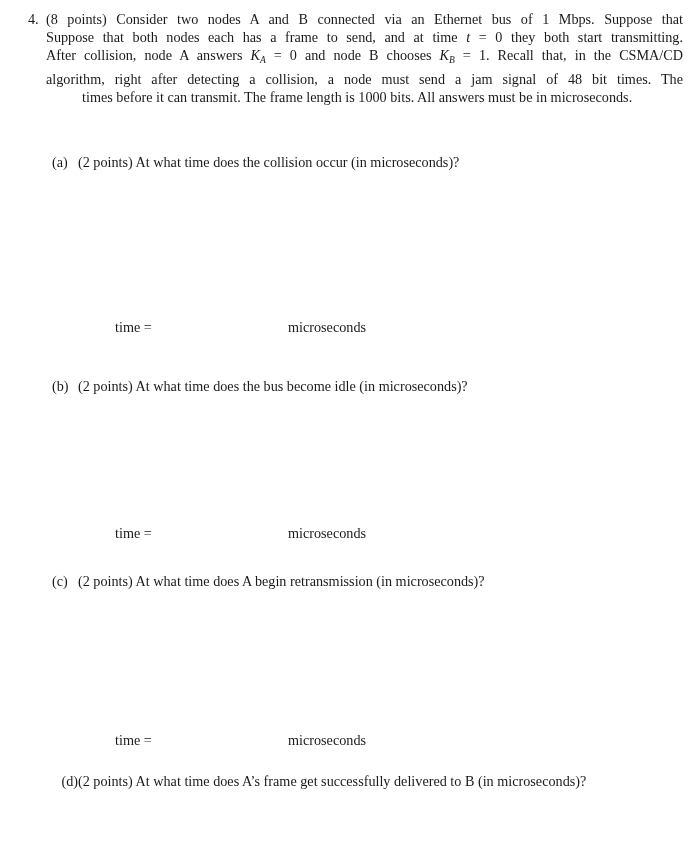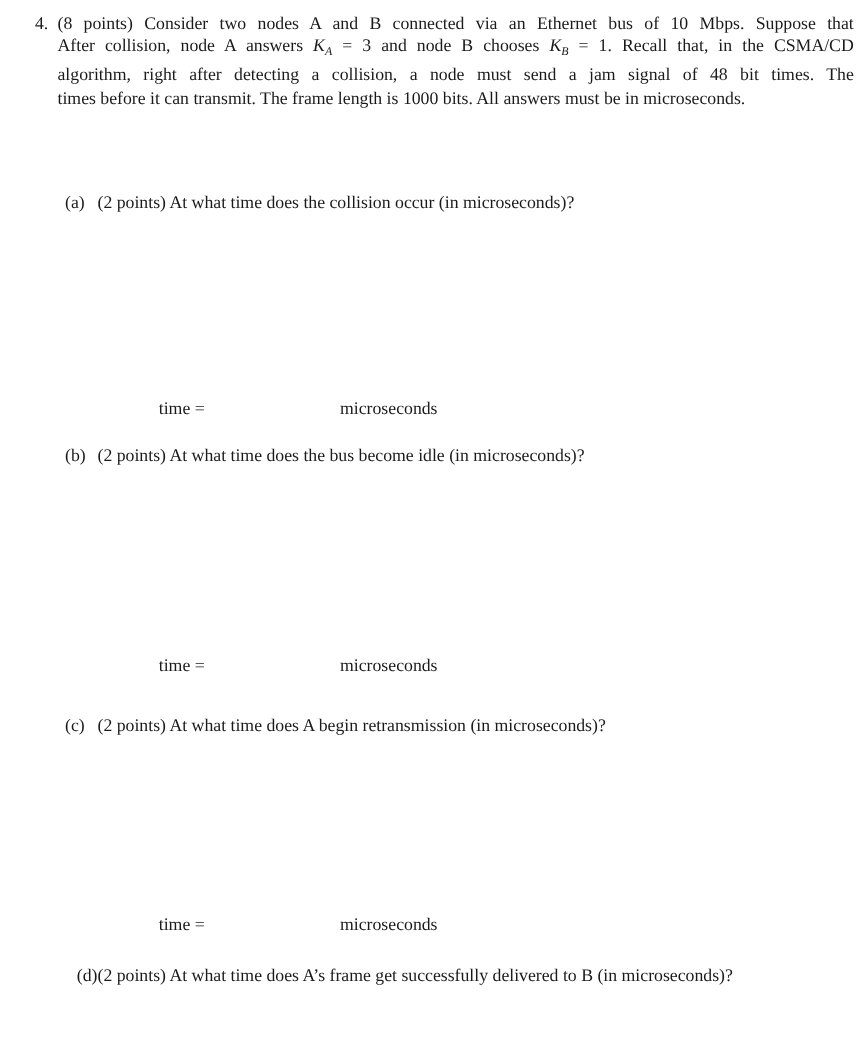--- a/index.html
+++ b/index.html
@@ -35,20 +35,21 @@
       text-align-last: left;
     }
     .line {
       display: block;
       text-align: justify;
       text-align-last: justify;
       white-space: nowrap;
     }
     .line.last {
       text-align-last: left;
+      margin-left: 36px;
     }
     .math-i { font-style: italic; }
     .sub { font-size: 9.5px; vertical-align: -3px; font-style: italic; }
     .part {
       position: absolute;
       left: 52px;
       line-height: 18px;
       white-space: nowrap;
     }
     .part-label {
@@ -57,52 +58,53 @@
     }
     .answer-row {
       position: absolute;
       left: 111px;
       width: 300px;
       line-height: 18px;
       white-space: nowrap;
     }
     .answer-label {
       position: absolute;
-      left: 16px;
+      left: 4px;
       top: 0;
       text-align: center;
     }
     .answer-unit {
       position: absolute;
-      left: 161px;
+      left: 177px;
       top: 0;
     }
   </style>
 </head>
 <body>
 
 <div class="problem">
   <span class="problem-num">4.</span>
   <div class="problem-text">
-    <span class="line">(8 points) Consider two nodes A and B connected via an Ethernet bus of 10 Mbps. Suppose that</span>
-    <span class="line"><span>After collision, node A answers </span><span class="math-i">K</span><span class="sub">A</span><span> = 3 and node B chooses </span><span class="math-i">K</span><span class="sub">B</span><span> = 1. Recall that, in the CSMA/CD</span></span>
+    <span class="line">(8 points) Consider two nodes A and B connected via an Ethernet bus of 1 Mbps. Suppose that</span>
+    <span class="line"><span>Suppose that both nodes each has a frame to send, and at time </span><span class="math-i">t</span><span> = 0 they both start transmitting.</span></span>
+    <span class="line"><span>After collision, node A answers </span><span class="math-i">K</span><span class="sub">A</span><span> = 0 and node B chooses </span><span class="math-i">K</span><span class="sub">B</span><span> = 1. Recall that, in the CSMA/CD</span></span>
     <span class="line">algorithm, right after detecting a collision, a node must send a jam signal of 48 bit times. The</span>
     <span class="line last">times before it can transmit. The frame length is 1000 bits. All answers must be in microseconds.</span>
   </div>
 </div>
 
 <div class="part" style="top:153px;">
   <span class="part-label">(a)</span><span>(2 points) At what time does the collision occur (in microseconds)?</span>
 </div>
 <div class="answer-row" style="top:318px;">
   <span class="answer-label">time =</span>
   <span class="answer-unit">microseconds</span>
 </div>
 
-<div class="part" style="top:356px;">
+<div class="part" style="top:377px;">
   <span class="part-label">(b)</span><span>(2 points) At what time does the bus become idle (in microseconds)?</span>
 </div>
 <div class="answer-row" style="top:524px;">
   <span class="answer-label">time =</span>
   <span class="answer-unit">microseconds</span>
 </div>
 
 <div class="part" style="top:572px;">
   <span class="part-label">(c)</span><span>(2 points) At what time does A begin retransmission (in microseconds)?</span>
 </div>

